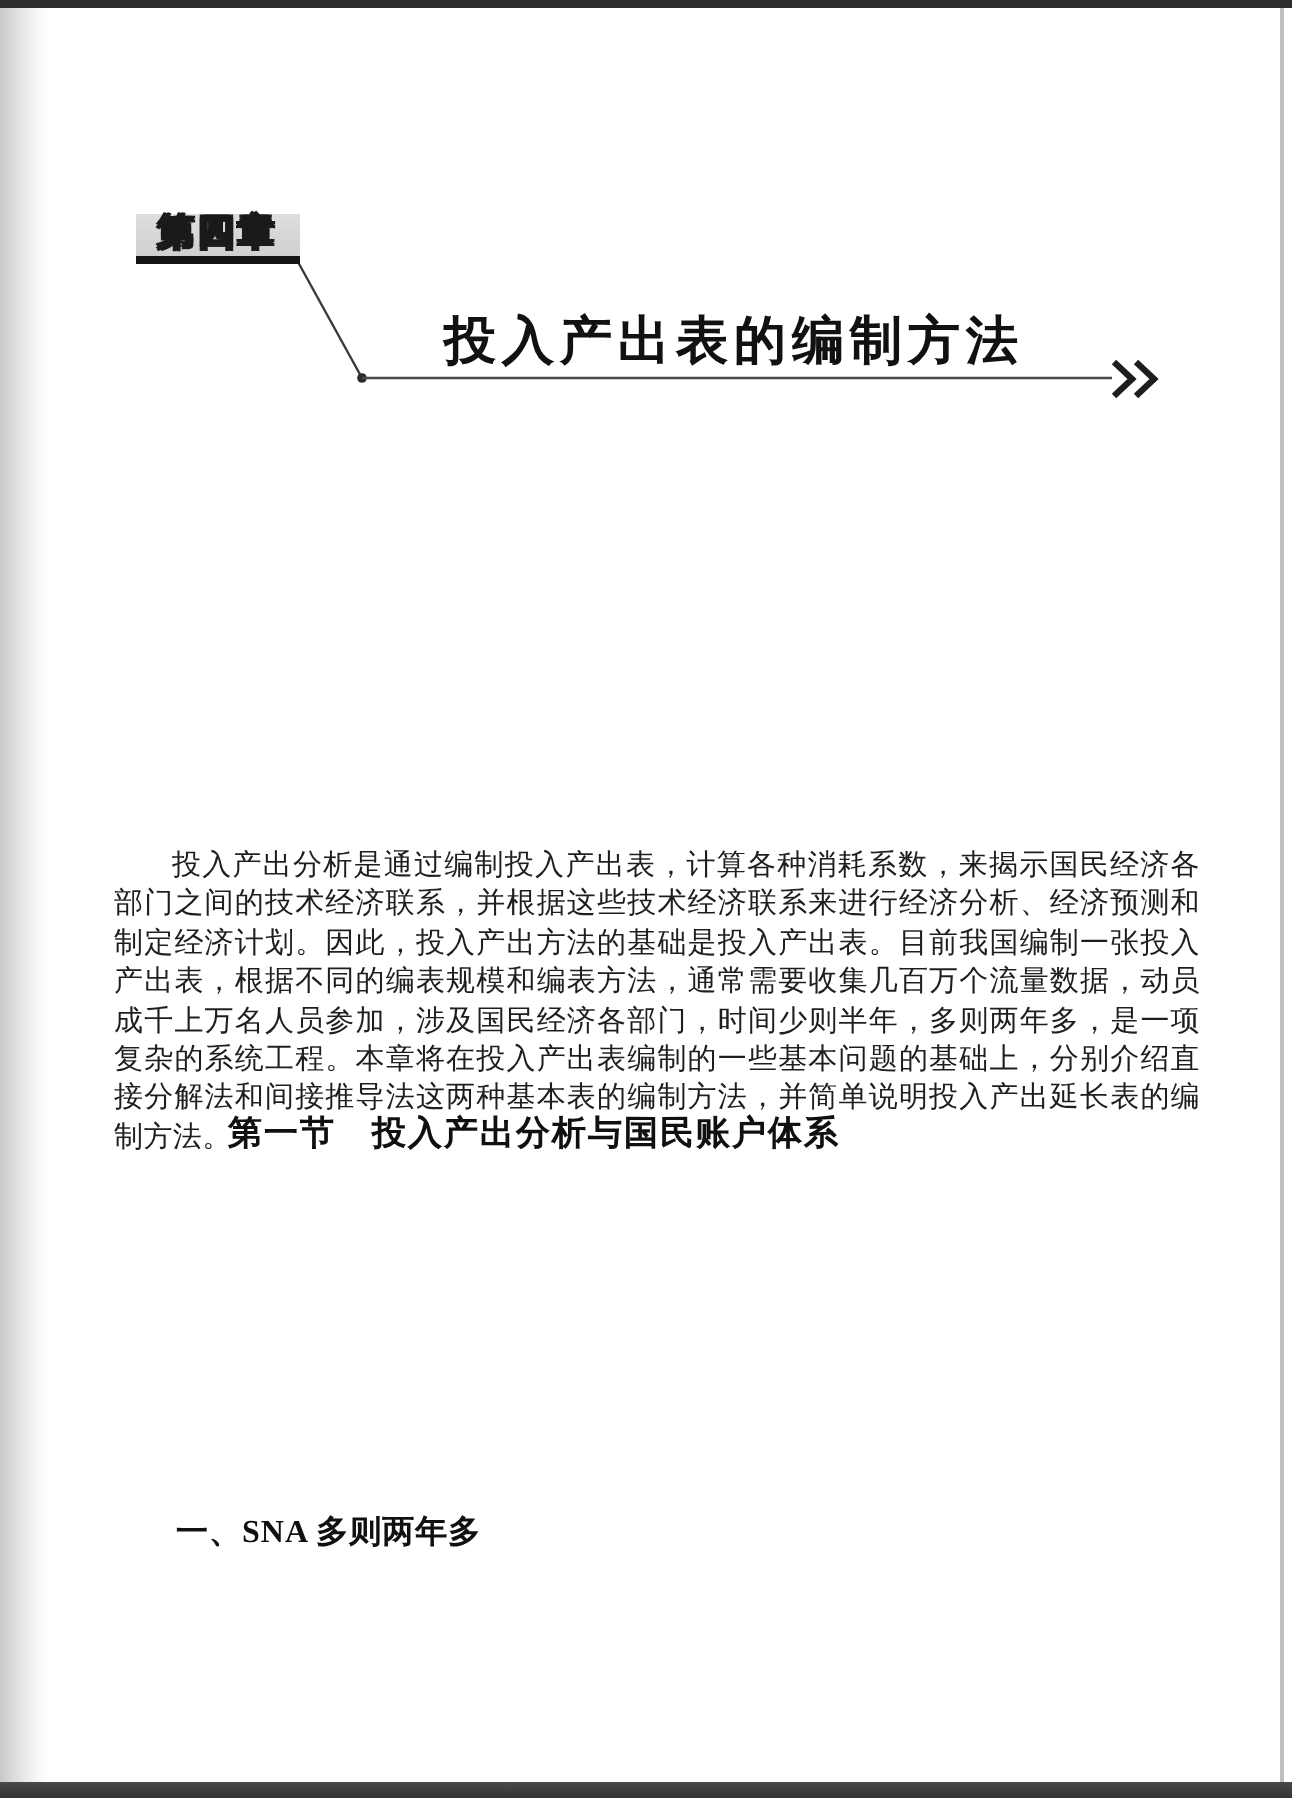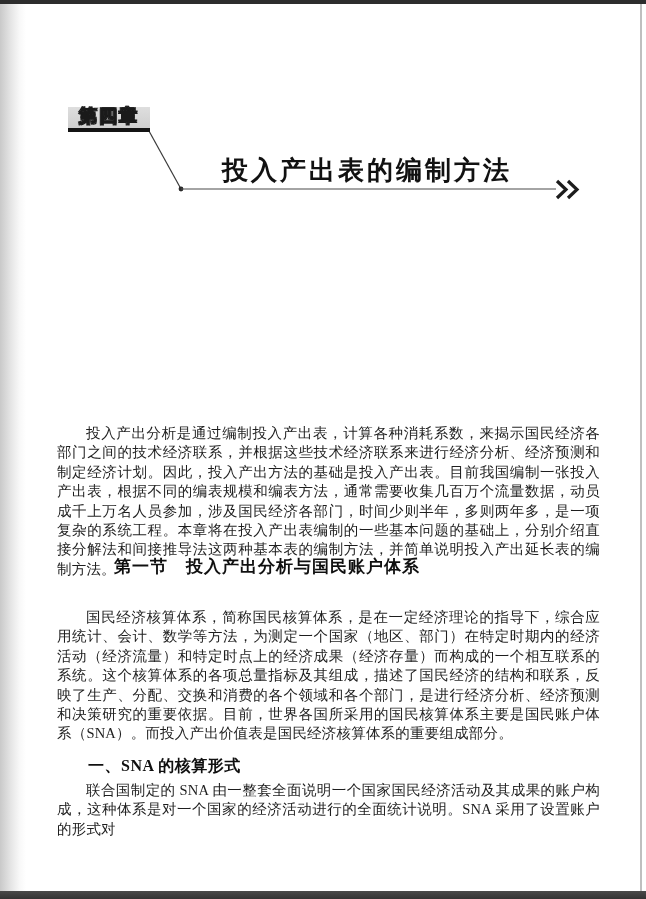--- a/index.html
+++ b/index.html
@@ -115,19 +115,17 @@
   <div class="chapter-box">
     <span class="chapter-box-label">第四章</span>
   </div>
 
   <div class="chapter-title">投入产出表的编制方法</div>
 
   <p class="body-para para-intro">投入产出分析是通过编制投入产出表，计算各种消耗系数，来揭示国民经济各部门之间的技术经济联系，并根据这些技术经济联系来进行经济分析、经济预测和制定经济计划。因此，投入产出方法的基础是投入产出表。目前我国编制一张投入产出表，根据不同的编表规模和编表方法，通常需要收集几百万个流量数据，动员成千上万名人员参加，涉及国民经济各部门，时间少则半年，多则两年多，是一项复杂的系统工程。本章将在投入产出表编制的一些基本问题的基础上，分别介绍直接分解法和间接推导法这两种基本表的编制方法，并简单说明投入产出延长表的编制方法。</p>
 
   <h2 class="section-heading">第一节　投入产出分析与国民账户体系</h2>
 
-  <p class="body-para para-section1">国民经济核算体系，简称国民核算体系，是在一定经济理论的指导下，综合应用统计、会计、数学等方法，为测定一个国家（地区、部门）在特定时期内的经济活动（经济流量）和特定时点上的经济成果（经济存量）而构成的一个相互联系的系统。这个核算体系的各项总量指标及其组成，描述了国民经济的结构和联系，反映了生产、分配、交换和消费的各个领域和各个部门，是进行经济分析、经济预测和决策研究的重要依据。目前，世界各国所采用的国民核算体系主要是国民账户体系（SNA）。而投入产出价值表是国民经济核算体系的重要组成部分。</p>
 
-  <h3 class="sub-heading">一、SNA 的核算形式</h3>
+  <h3 class="sub-heading">一、SNA 多则两年多</h3>
 
-  <p class="body-para para-sub1">联合国制定的 SNA 由一整套全面说明一个国家国民经济活动及其成果的账户构成，这种体系是对一个国家的经济活动进行的全面统计说明。SNA 采用了设置账户的形式对</p>
 
 </div>
 
 </body></html>

